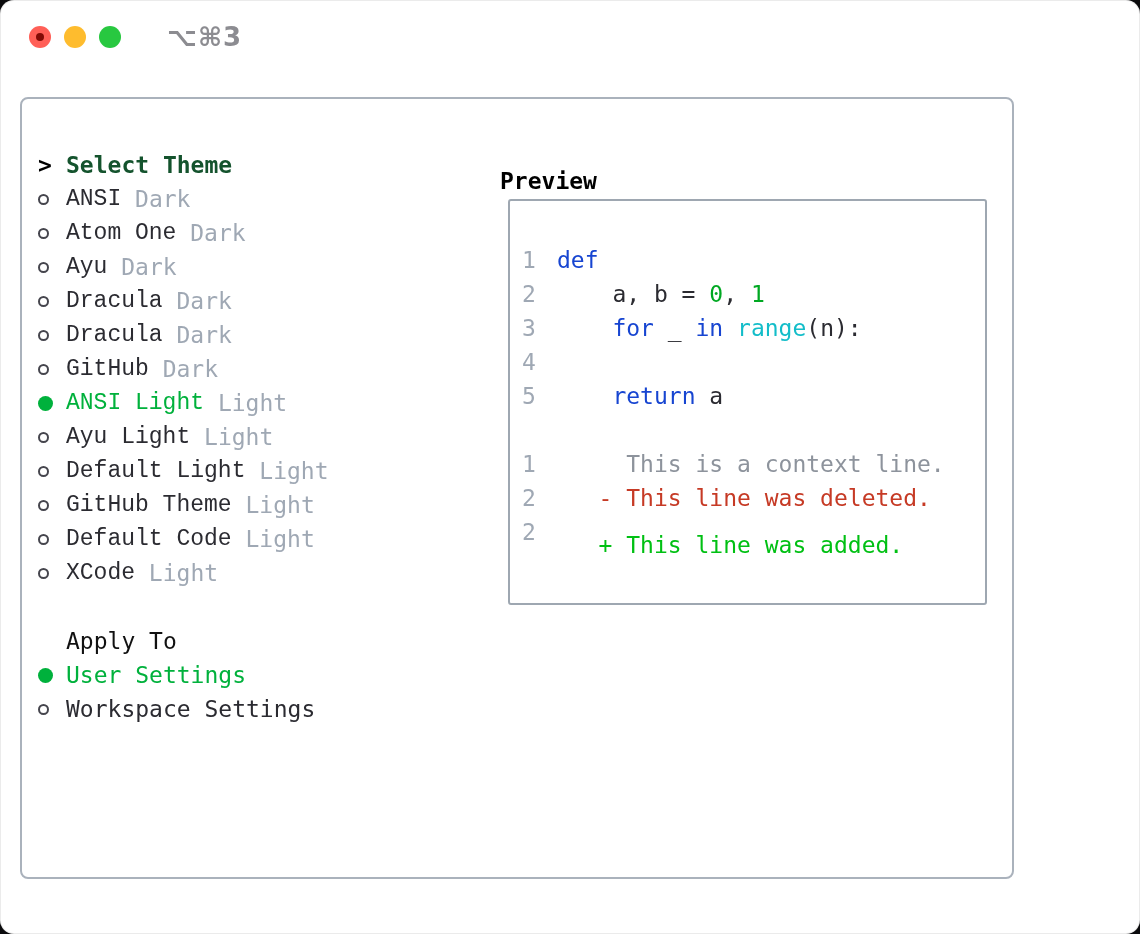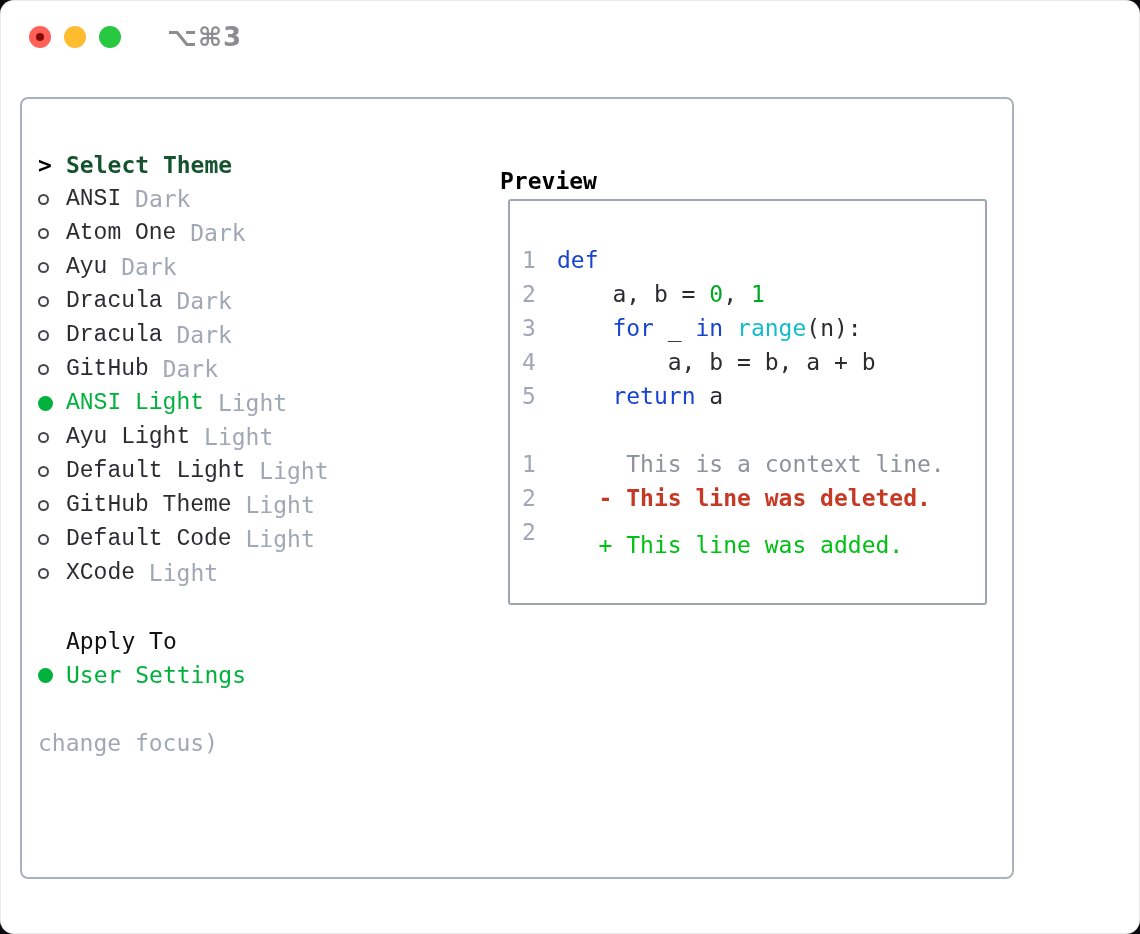--- a/index.html
+++ b/index.html
@@ -45,21 +45,21 @@
     font-size:23px; font-weight:bold; color:#000; }
   .pbox { position:absolute; left:508px; top:199px; width:479px; height:406px;
     border:2px solid var(--border2); border-radius:3px; padding:42px 0 0 12px; overflow:hidden; }
   .cline { height:34px; display:flex; align-items:center; font-size:23px; white-space:pre; }
   .ln { width:35px; flex:0 0 35px; color:var(--ln); }
   .c-kw { color:var(--kw); }
   .c-plain { color:var(--ink); }
   .c-lit { color:var(--lit); }
   .c-builtin { color:var(--builtin); }
   .c-ctx { color:var(--ctx); }
-  .c-del { color:var(--del);font-weight:bold; }
+  .c-del { color:var(--del); }
   .c-add { color:var(--add);margin-top:26px; }
 </style>
 </head>
 <body>
 
 <div class="window">
 
   <span class="tl tl-close"></span>
   <span class="tl tl-min"></span>
   <span class="tl tl-zoom"></span>
@@ -86,32 +86,32 @@
         <div class="row"><span class="bullet-col"><span class="ring"></span></span><span class="tname">Default Code</span><span class="variant"> Light</span></div>
         <div class="row"><span class="bullet-col"><span class="ring"></span></span><span class="tname">XCode</span><span class="variant"> Light</span></div>
       </div>
     <div class="gap"></div>
     <div class="row">
       <span class="bullet-col"></span>
       <span class="subheading">Apply To</span>
     </div>
     <div id="apply-list">
         <div class="row"><span class="bullet-col"><span class="dot"></span></span><span class="opt-label sel">User Settings</span></div>
+        <div class="row"><span class="bullet-col"><span class="ring"></span></span><span class="opt-label">Workspace Settings</span></div>
       </div>
     <div class="gap"></div>
-    <div class="row"><span class="help">change focus)</span></div>
   </div>
 
   <div class="preview-heading">Preview</div>
   <div class="pbox">
     <div id="code-lines">
         <div class="cline"><span class="ln">1</span><span class="c-kw">def</span></div>
         <div class="cline"><span class="ln">2</span><span class="c-plain">    a, b = </span><span class="c-lit">0</span><span class="c-plain">, </span><span class="c-lit">1</span></div>
         <div class="cline"><span class="ln">3</span><span class="c-plain">    </span><span class="c-kw">for</span><span class="c-plain"> _ </span><span class="c-kw">in</span><span class="c-plain"> </span><span class="c-builtin">range</span><span class="c-plain">(n):</span></div>
-        <div class="cline"><span class="ln">4</span><span class="c-plain">        a, b = b, a + b</span></div>
+        <div class="cline"><span class="ln">4</span></div>
         <div class="cline"><span class="ln">5</span><span class="c-plain">    </span><span class="c-kw">return</span><span class="c-plain"> a</span></div>
         <div class="cline"><span class="ln"></span></div>
         <div class="cline"><span class="ln">1</span><span class="c-ctx">     This is a context line.</span></div>
         <div class="cline"><span class="ln">2</span><span class="c-del">   - This line was deleted.</span></div>
         <div class="cline"><span class="ln">2</span><span class="c-add">   + This line was added.</span></div>
       </div>
   </div>
 
 </div>
 

